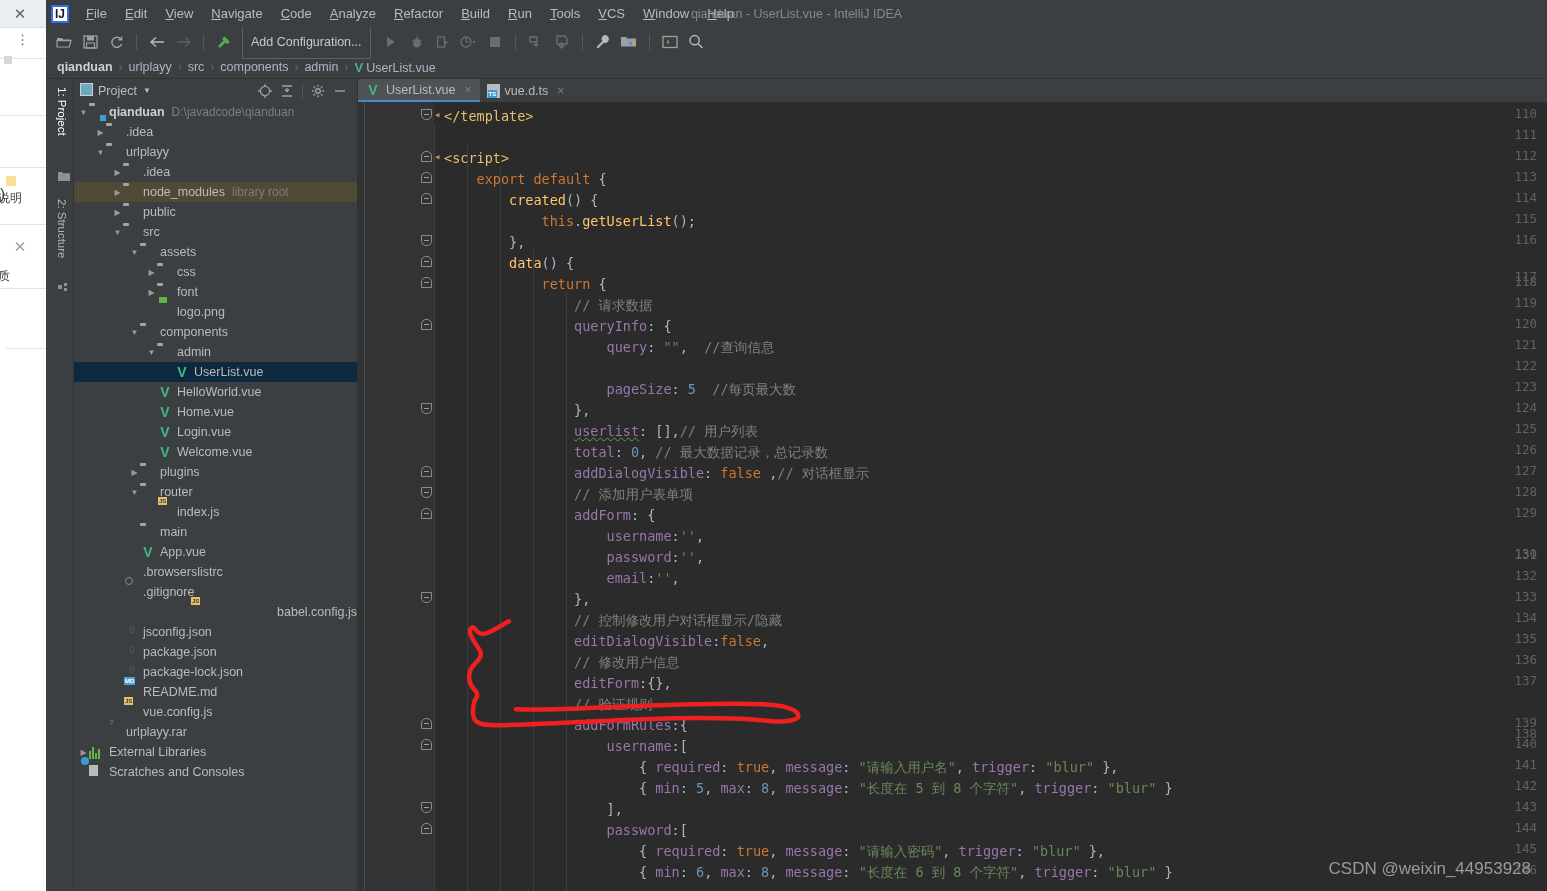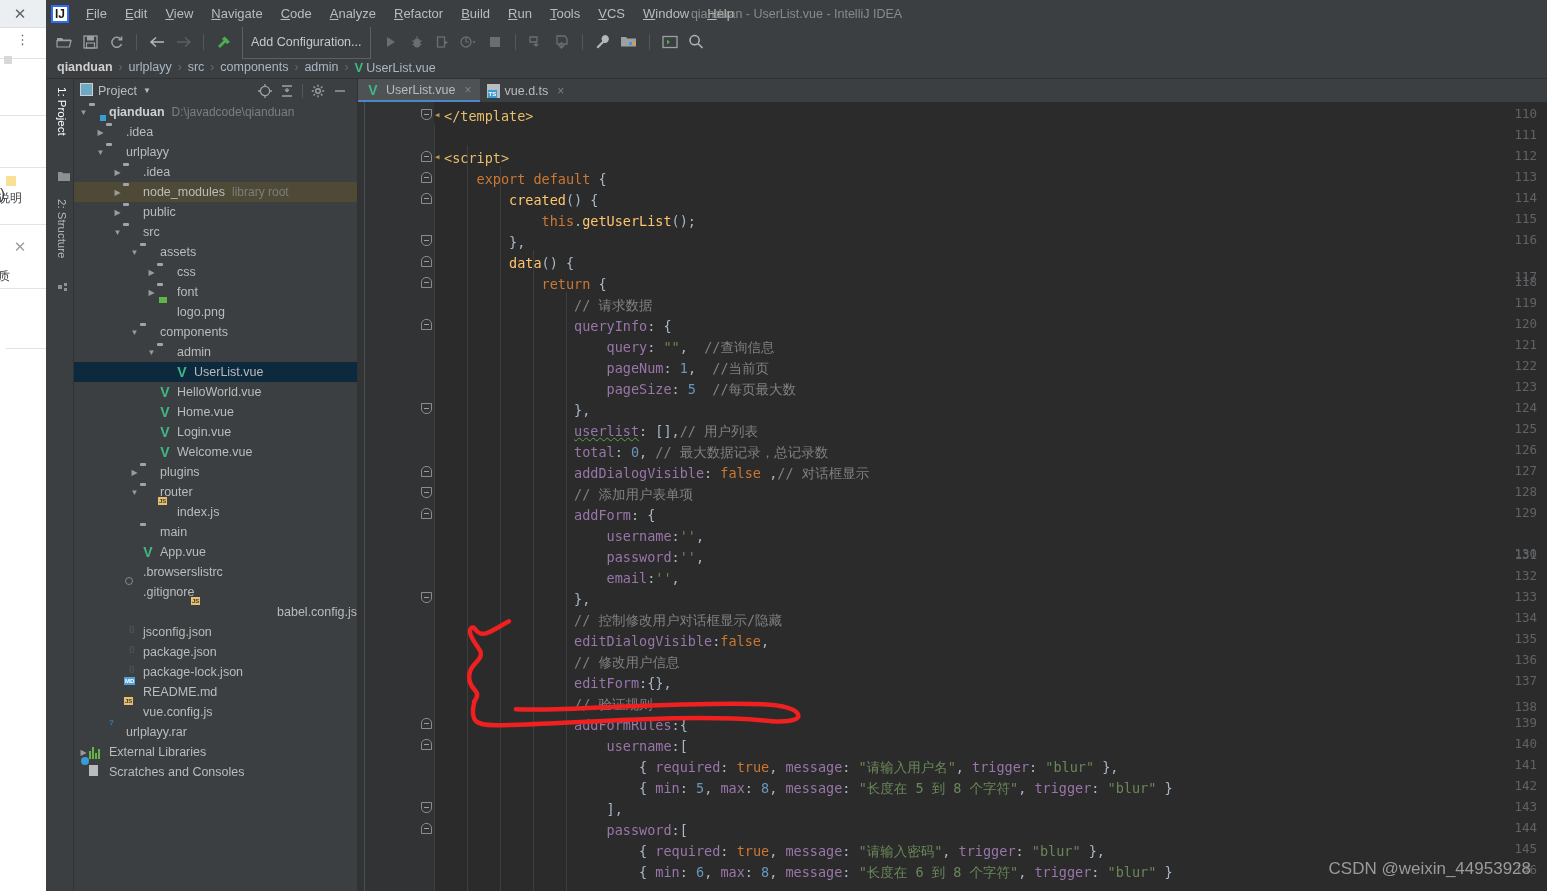--- a/index.html
+++ b/index.html
@@ -669,21 +669,21 @@
               <div class="foldbox top" style="top: 406px; left: 63px;"></div>
               <div class="lineno" style="top: 444px;">130</div>
               <div class="lineno" style="top: 445px;">131</div>
               <div class="lineno" style="top: 466px;">132</div>
               <div class="lineno" style="top: 487px;">133</div>
               <div class="foldbox bot" style="top: 490px; left: 63px;"></div>
               <div class="lineno" style="top: 508px;">134</div>
               <div class="lineno" style="top: 529px;">135</div>
               <div class="lineno" style="top: 550px;">136</div>
               <div class="lineno" style="top: 571px;">137</div>
-              <div class="lineno" style="top: 597px;">138</div>
+              <div class="lineno" style="top: 624px;">138</div>
               <div class="lineno" style="top: 613px;">139</div>
               <div class="foldbox top" style="top: 616px; left: 63px;"></div>
               <div class="lineno" style="top: 634px;">140</div>
               <div class="foldbox top" style="top: 637px; left: 63px;"></div>
               <div class="lineno" style="top: 655px;">141</div>
               <div class="lineno" style="top: 676px;">142</div>
               <div class="lineno" style="top: 697px;">143</div>
               <div class="foldbox bot" style="top: 700px; left: 63px;"></div>
               <div class="lineno" style="top: 718px;">144</div>
               <div class="foldbox top" style="top: 721px; left: 63px;"></div>
@@ -701,21 +701,20 @@
               <div class="cline" style="top: 46px;"><span class="tag">&lt;script&gt;</span></div>
               <div class="cline" style="top: 67px;"><span class="pt">    </span><span class="kw">export</span><span class="pt"> </span><span class="kw">default</span><span class="pt"> {</span></div>
               <div class="cline" style="top: 88px;"><span class="pt">        </span><span class="fn">created</span><span class="pt">() {</span></div>
               <div class="cline" style="top: 109px;"><span class="pt">            </span><span class="kw">this</span><span class="pt">.</span><span class="fn">getUserList</span><span class="pt">();</span></div>
               <div class="cline" style="top: 130px;"><span class="pt">        },</span></div>
               <div class="cline" style="top: 151px;"><span class="pt">        </span><span class="fn">data</span><span class="pt">() {</span></div>
               <div class="cline" style="top: 172px;"><span class="pt">            </span><span class="kw">return</span><span class="pt"> {</span></div>
               <div class="cline" style="top: 193px;"><span class="pt">                </span><span class="cmt">// 请求数据</span></div>
               <div class="cline" style="top: 214px;"><span class="pt">                </span><span class="prop">queryInfo</span><span class="pt">: {</span></div>
               <div class="cline" style="top: 235px;"><span class="pt">                    </span><span class="prop">query</span><span class="pt">: </span><span class="str">""</span><span class="pt">,  </span><span class="cmt">//查询信息</span></div>
-              <div class="cline" style="top: 256px;"><span class="pt">                    </span><span class="prop">pageNum</span><span class="pt">: </span><span class="num">1</span><span class="pt">,  </span><span class="cmt">//当前页</span></div>
               <div class="cline" style="top: 277px;"><span class="pt">                    </span><span class="prop">pageSize</span><span class="pt">: </span><span class="num">5</span><span class="pt">  </span><span class="cmt">//每页最大数</span></div>
               <div class="cline" style="top: 298px;"><span class="pt">                },</span></div>
               <div class="cline" style="top: 319px;"><span class="pt">                </span><span class="prop squig">userlist</span><span class="pt">: [],</span><span class="cmt">// 用户列表</span></div>
               <div class="cline" style="top: 340px;"><span class="pt">                </span><span class="prop">total</span><span class="pt">: </span><span class="num">0</span><span class="pt">, </span><span class="cmt">// 最大数据记录，总记录数</span></div>
               <div class="cline" style="top: 361px;"><span class="pt">                </span><span class="prop">addDialogVisible</span><span class="pt">: </span><span class="kw">false</span><span class="pt"> ,</span><span class="cmt">// 对话框显示</span></div>
               <div class="cline" style="top: 382px;"><span class="pt">                </span><span class="cmt">// 添加用户表单项</span></div>
               <div class="cline" style="top: 403px;"><span class="pt">                </span><span class="prop">addForm</span><span class="pt">: {</span></div>
               <div class="cline" style="top: 424px;"><span class="pt">                    </span><span class="prop">username</span><span class="pt">:</span><span class="str">''</span><span class="pt">,</span></div>
               <div class="cline" style="top: 445px;"><span class="pt">                    </span><span class="prop">password</span><span class="pt">:</span><span class="str">''</span><span class="pt">,</span></div>
               <div class="cline" style="top: 466px;"><span class="pt">                    </span><span class="prop">email</span><span class="pt">:</span><span class="str">''</span><span class="pt">,</span></div>

